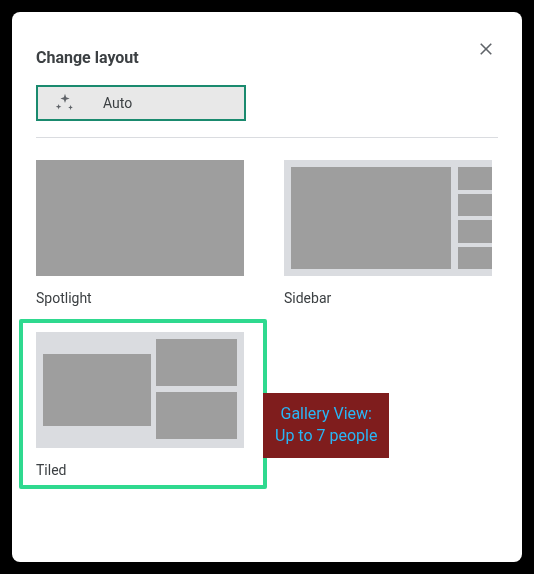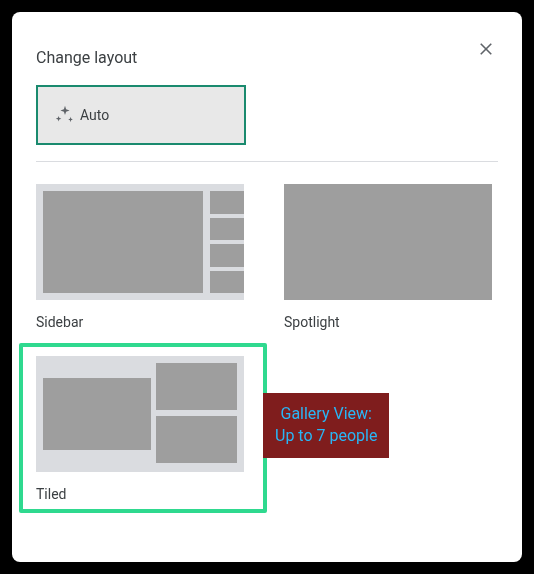--- a/index.html
+++ b/index.html
@@ -22,44 +22,44 @@
   }
   .header {
     display: flex;
     justify-content: space-between;
     align-items: center;
     margin-bottom: 18px;
   }
   .title {
     font-size: 16px;
     color: #3c4043;
-    font-weight: 400;
+    font-weight: 700;
     margin-top: 14px;
   }
   .close-btn {
     color: #5f6368;
     cursor: pointer;
     width: 24px;
     height: 24px;
     display: flex;
     align-items: center;
     justify-content: center;
   }
   .close-btn svg { width: 18px; height: 18px; }
   .auto-row {
     margin-bottom: 16px;
   }
   .auto-btn {
     width: 210px;
-    height: 60px;
+    height: 36px;
     background: #e8e8e8;
     border: 2px solid #1a8a6e;
     display: flex;
     align-items: center;
-    gap: 4px;
+    gap: 27px;
     padding: 0 16px;
     cursor: pointer;
   }
   .sparkle-icon { color: #5f6368; display:flex; }
   .sparkle-icon svg { width: 22px; height: 22px; }
   .auto-label { font-size: 14px; color: #3c4043; }
   .divider {
     height: 1px;
     background: #dadce0;
     margin-bottom: 22px;
@@ -182,36 +182,36 @@
       <span class="auto-label">Auto</span>
     </div>
   </div>
 
   <div class="divider"></div>
 
   <div class="grid">
 
     <div class="option">
       <div class="thumb">
+        <div class="sp-full"></div>
+      </div>
+      <div class="option-label">Spotlight</div>
+    </div>
+
+    <div class="option">
+      <div class="thumb">
         <div class="sb-main"></div>
         <div class="sb-col">
           <div class="sb-small"></div>
           <div class="sb-small"></div>
           <div class="sb-small"></div>
           <div class="sb-small"></div>
         </div>
       </div>
       <div class="option-label">Sidebar</div>
-    </div>
-
-    <div class="option">
-      <div class="thumb">
-        <div class="sp-full"></div>
-      </div>
-      <div class="option-label">Spotlight</div>
     </div>
 
     <div class="option">
       <div class="selected-frame"></div>
       <div class="thumb">
         <div class="tl-left"></div>
         <div class="tl-r1"></div>
         <div class="tl-r2"></div>
       </div>
       <div class="option-label">Tiled</div>

